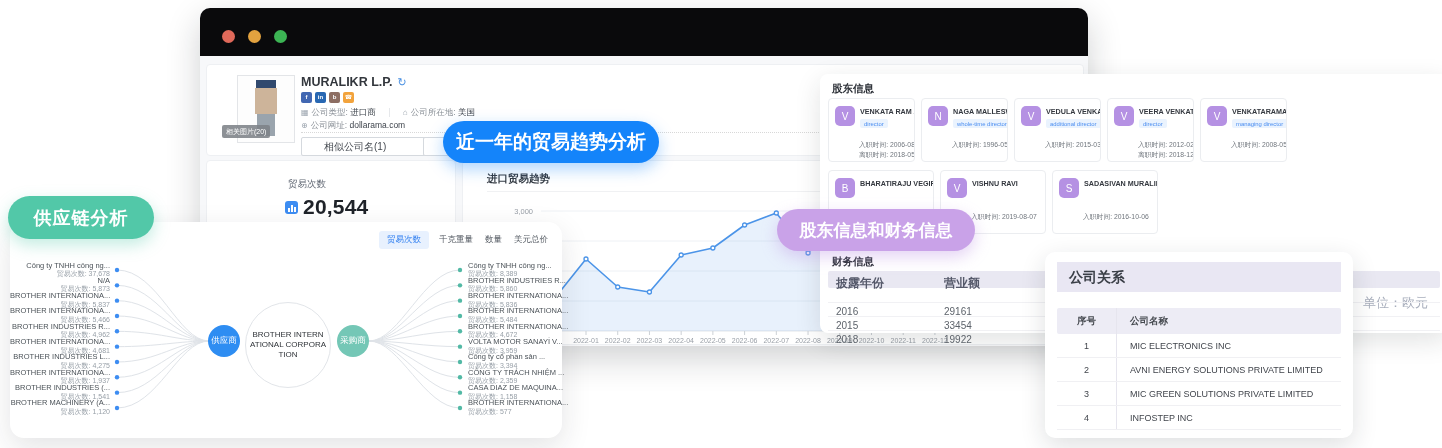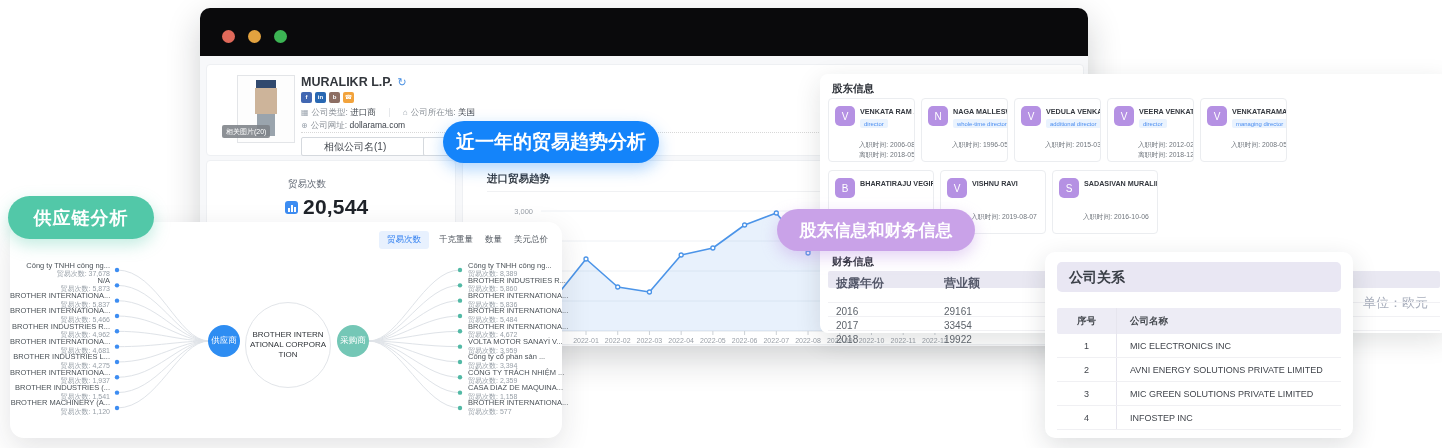--- a/index.html
+++ b/index.html
@@ -83,21 +83,21 @@
   .fin-unit{position:absolute;right:20px;top:184px;font-size:13px;color:#a8aebc;margin-top:36px;}
   .fin-head{position:absolute;left:8px;top:197px;width:612px;height:17px;background:#e9e8f2;border-radius:2px;}
   .fin-head span{position:absolute;top:4px;font-size:12px;color:#55596a;font-weight:bold;}
   .fin-row{position:absolute;left:8px;width:612px;height:14px;border-bottom:1px solid #f1f1f4;}
   .fin-row span{position:absolute;top:18px;font-size:10px;color:#5d636b;}
   .fc1{left:8px;} .fc2{left:116px;}
 
   
   .rel-panel{position:absolute;left:1045px;top:252px;width:308px;height:186px;background:#fff;border-radius:10px;
     box-shadow:0 8px 26px rgba(31,35,41,.14);z-index:4;}
-  .rel-titlebar{position:absolute;left:12px;top:10px;width:284px;height:30px;background:#e9e7f3;border-radius:5px;
+  .rel-titlebar{position:absolute;left:12px;top:10px;width:284px;height:30px;background:#e9e7f3;border-radius:0;
     line-height:30px;padding-left:12px;font-size:14px;font-weight:bold;color:#3a3f47;box-sizing:border-box;}
   .rel-table{position:absolute;left:12px;top:56px;width:284px;}
   .rel-hrow{display:flex;height:26px;background:#edecf5;border-radius:2px;}
   .rel-row{display:flex;height:23px;border-bottom:1px solid #f0f0f3;background:#fff;}
   .rc1{width:60px;display:flex;align-items:center;justify-content:center;border-right:1px solid #e6e5ee;box-sizing:border-box;}
   .rc2{flex:1;display:flex;align-items:center;padding-left:13px;}
   .rel-hrow .rc1,.rel-hrow .rc2{font-size:9.5px;font-weight:bold;color:#45494f;}
   .rel-row .rc1{font-size:9px;color:#41454c;}
   .rel-row .rc2{font-size:9px;color:#41454c;font-weight:500;white-space:nowrap;}
 
@@ -428,21 +428,21 @@
     <div class="fin-head">
       <span class="fc1">披露年份</span>
       <span class="fc2">营业额</span>
     </div>
     <div id="fin-rows">
         <div class="fin-row" style="top: 214px;">
           <span class="fc1">2016</span>
           <span class="fc2">29161</span>
         </div>
         <div class="fin-row" style="top: 228px;">
-          <span class="fc1">2017</span>
+          <span class="fc1">2015</span>
           <span class="fc2">33454</span>
         </div>
         <div class="fin-row" style="top: 242px;">
           <span class="fc1">2018</span>
           <span class="fc2">19922</span>
         </div>
       </div>
   </div>
 
   <div class="rel-panel">

